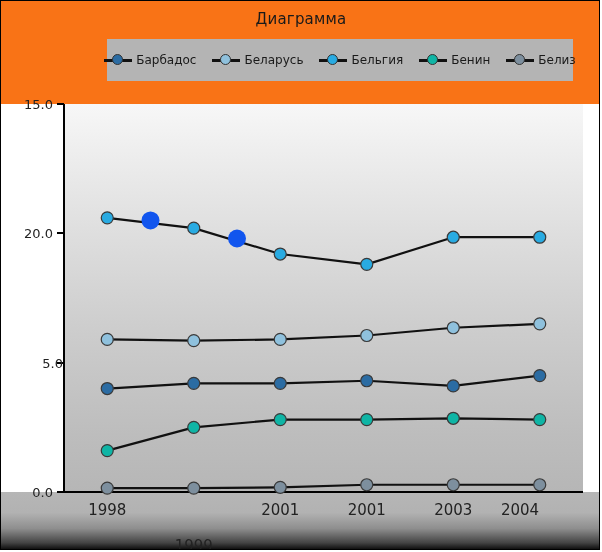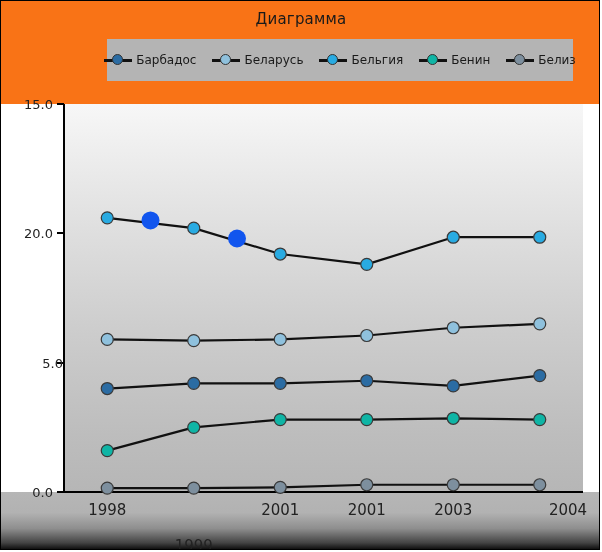--- a/index.html
+++ b/index.html
@@ -225,21 +225,21 @@
       <div class="ylabel" style="position: absolute; left: 0px; top: 232.333px; width: 52px;">20.0</div>
       <div class="ytick" style="top: 102px;"></div>
       <div class="ylabel" style="position: absolute; left: 0px; top: 103px; width: 52px;">15.0</div>
     </div>
   <div id="x-ticks">
       <div class="xlabel" style="left: 106.25px;">1998</div>
       <div class="xlabel" style="left: 192.75px; margin-top: 36px;">1999</div>
       <div class="xlabel" style="left: 279.25px;">2001</div>
       <div class="xlabel" style="left: 365.75px;">2001</div>
       <div class="xlabel" style="left: 452.25px;">2003</div>
-      <div class="xlabel" style="left: 567px;">2004</div>
+      <div class="xlabel" style="left: 519px;">2004</div>
     </div>
 
   <svg id="series-svg" viewBox="0 0 600 550" preserveAspectRatio="none">
       <g>
         <polyline points="106.25,387.5333333333333 192.75,382.36 279.25,382.36 365.75,379.7733333333333 452.25,384.94666666666666 538.75,374.6" fill="none" stroke="#111111" stroke-width="2.2" stroke-linejoin="round"></polyline>
         <circle cx="106.25" cy="387.5333333333333" r="6" fill="#2b6ca3" stroke="#3a3a3a" stroke-width="1.2"></circle>
         <circle cx="192.75" cy="382.36" r="6" fill="#2b6ca3" stroke="#3a3a3a" stroke-width="1.2"></circle>
         <circle cx="279.25" cy="382.36" r="6" fill="#2b6ca3" stroke="#3a3a3a" stroke-width="1.2"></circle>
         <circle cx="365.75" cy="379.7733333333333" r="6" fill="#2b6ca3" stroke="#3a3a3a" stroke-width="1.2"></circle>
         <circle cx="452.25" cy="384.94666666666666" r="6" fill="#2b6ca3" stroke="#3a3a3a" stroke-width="1.2"></circle>

